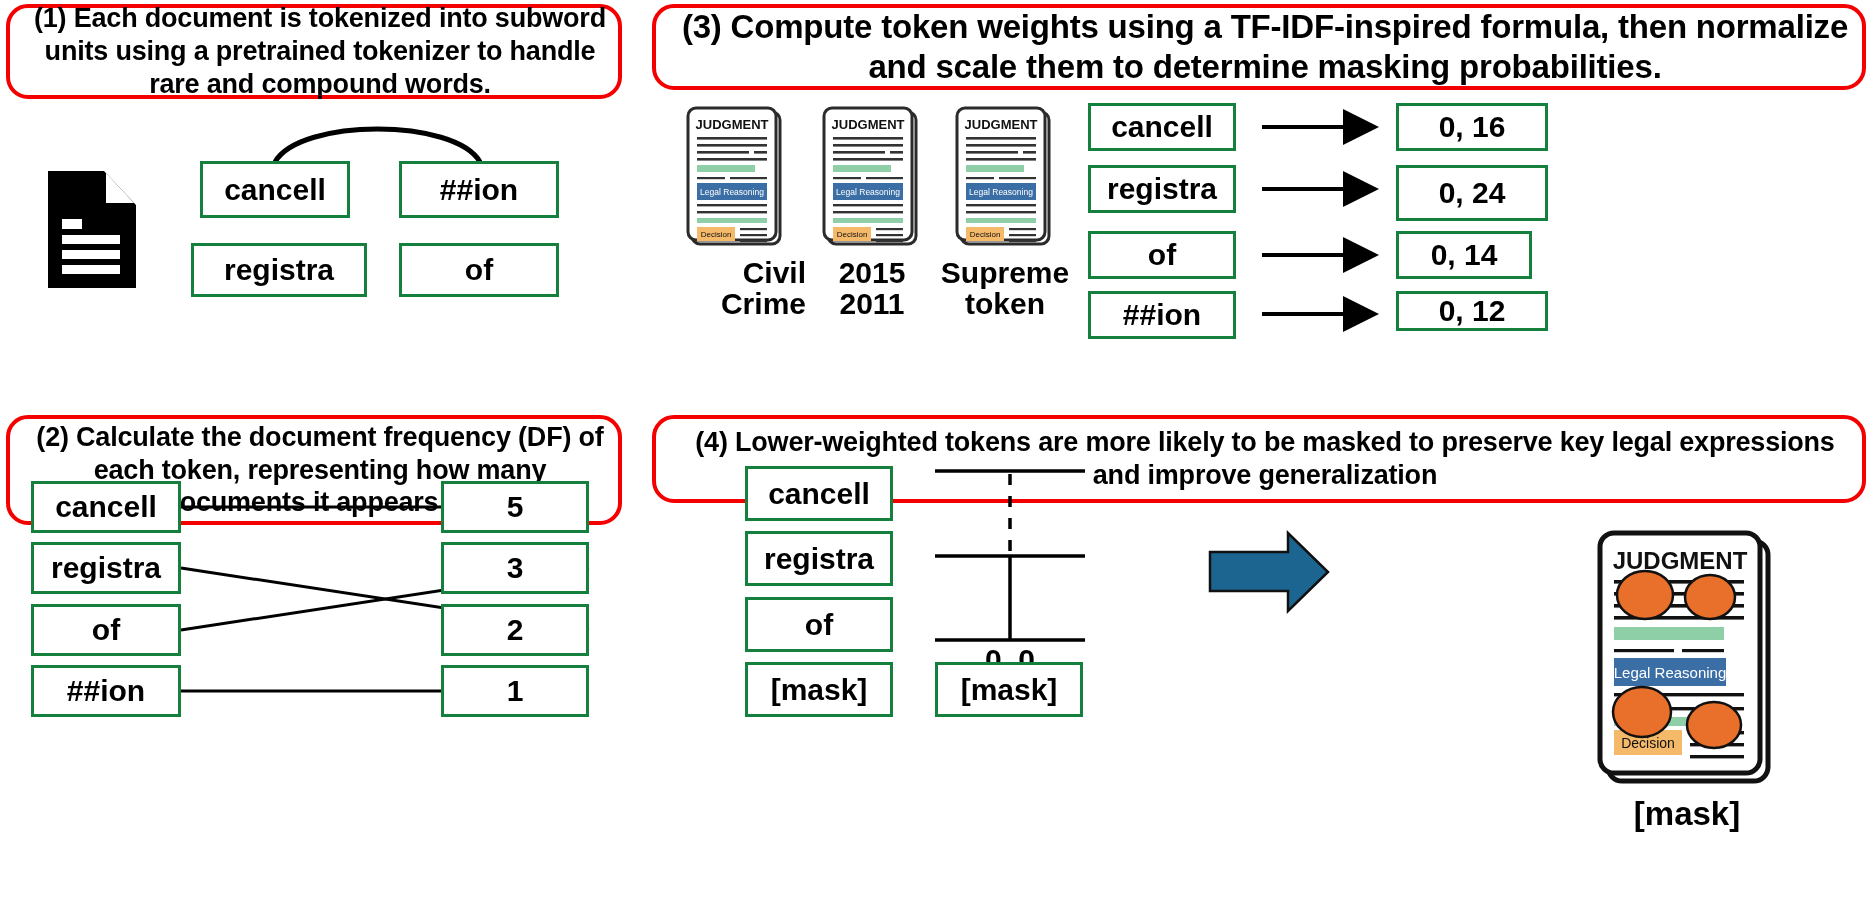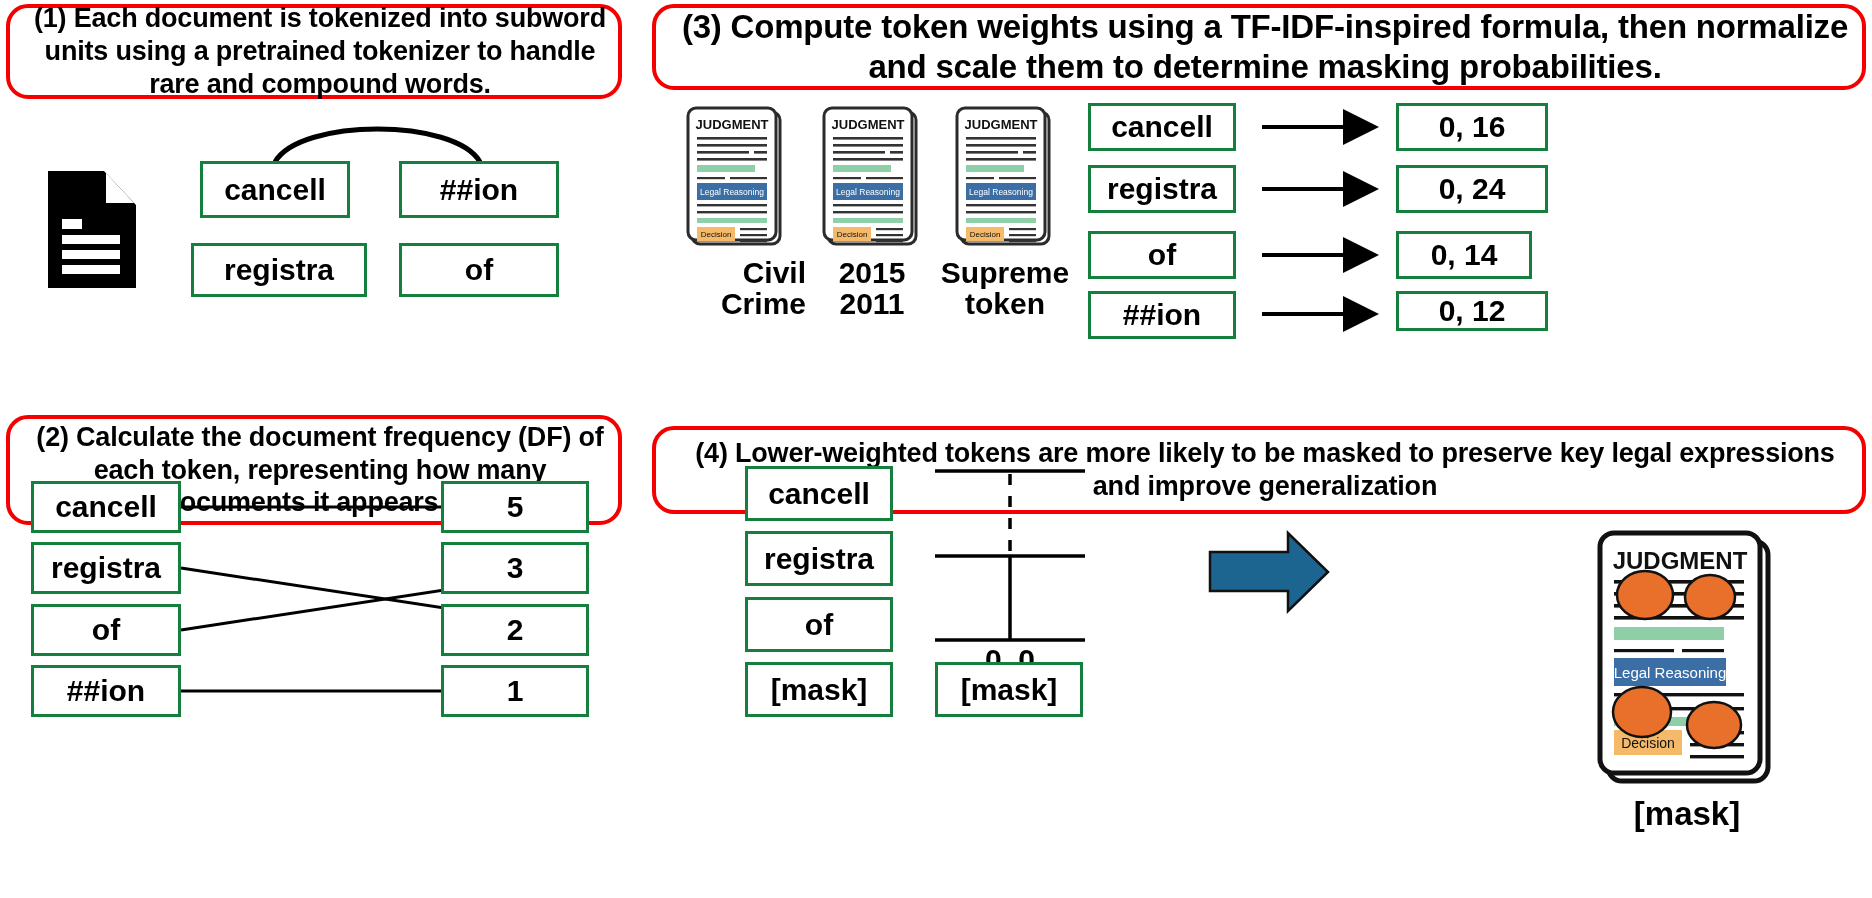--- a/index.html
+++ b/index.html
@@ -12,21 +12,21 @@
   
   #p1{left:6px;top:4px;width:616px;height:95px;}
   #p1 .panel-text{font-size:27px;padding:0 8px;}
 
   #p2{left:6px;top:415px;width:616px;height:110px;}
   #p2 .panel-text{font-size:27px;padding:0 10px;}
 
   #p3{left:652px;top:4px;width:1214px;height:86px;}
   #p3 .panel-text{font-size:33px;padding:0 12px;}
 
-  #p4{left:652px;top:426px;width:1214px;height:88px;}
+  #p4{left:652px;top:415px;width:1214px;height:88px;}
   #p4 .panel-text{font-size:27px;padding:0 12px;}
 
   
   .tbox{position:absolute;border:3px solid #15803d;background:#fff;box-sizing:border-box;
         display:flex;align-items:center;justify-content:center;
         font-weight:bold;font-size:30px;}
 
   
   #docicon{position:absolute;left:44px;top:167px;width:96px;height:125px;}
 
@@ -190,21 +190,21 @@
   <line x1="1262" y1="255" x2="1375" y2="255" stroke="#000" stroke-width="4" marker-end="url(#ah)"></line>
   <line x1="1262" y1="314" x2="1375" y2="314" stroke="#000" stroke-width="4" marker-end="url(#ah)"></line>
 </svg>
 
 <div class="tbox" style="left:1088px;top:103px;width:148px;height:48px;">cancell</div>
 <div class="tbox" style="left:1088px;top:165px;width:148px;height:48px;">registra</div>
 <div class="tbox" style="left:1088px;top:231px;width:148px;height:48px;">of</div>
 <div class="tbox" style="left:1088px;top:291px;width:148px;height:48px;">##ion</div>
 
 <div class="tbox" style="left:1396px;top:103px;width:152px;height:48px;">0, 16</div>
-<div class="tbox" style="left:1396px;top:165px;width:152px;height:48px;">0, 24</div>
+<div class="tbox" style="left:1396px;top:165px;width:152px;height:56px;">0, 24</div>
 <div class="tbox" style="left:1396px;top:231px;width:136px;height:48px;">0, 14</div>
 <div class="tbox" style="left:1396px;top:291px;width:152px;height:40px;">0, 12</div>
 
 <div class="panel" id="p4">
   <div class="panel-text">(4) Lower-weighted tokens are more likely to be masked to preserve key legal expressions and improve generalization</div>
 </div>
 
 <div class="tbox" style="left:745px;top:466px;width:148px;height:55px;">cancell</div>
 <div class="tbox" style="left:745px;top:531px;width:148px;height:55px;">registra</div>
 <div class="tbox" style="left:745px;top:597px;width:148px;height:55px;">of</div>

